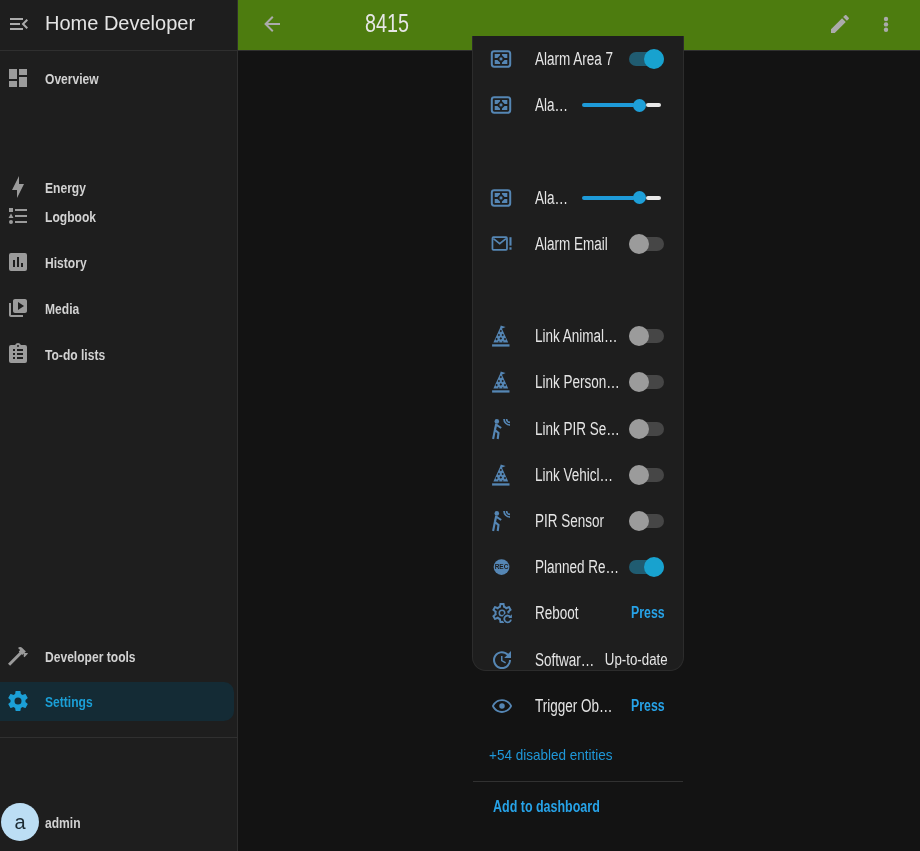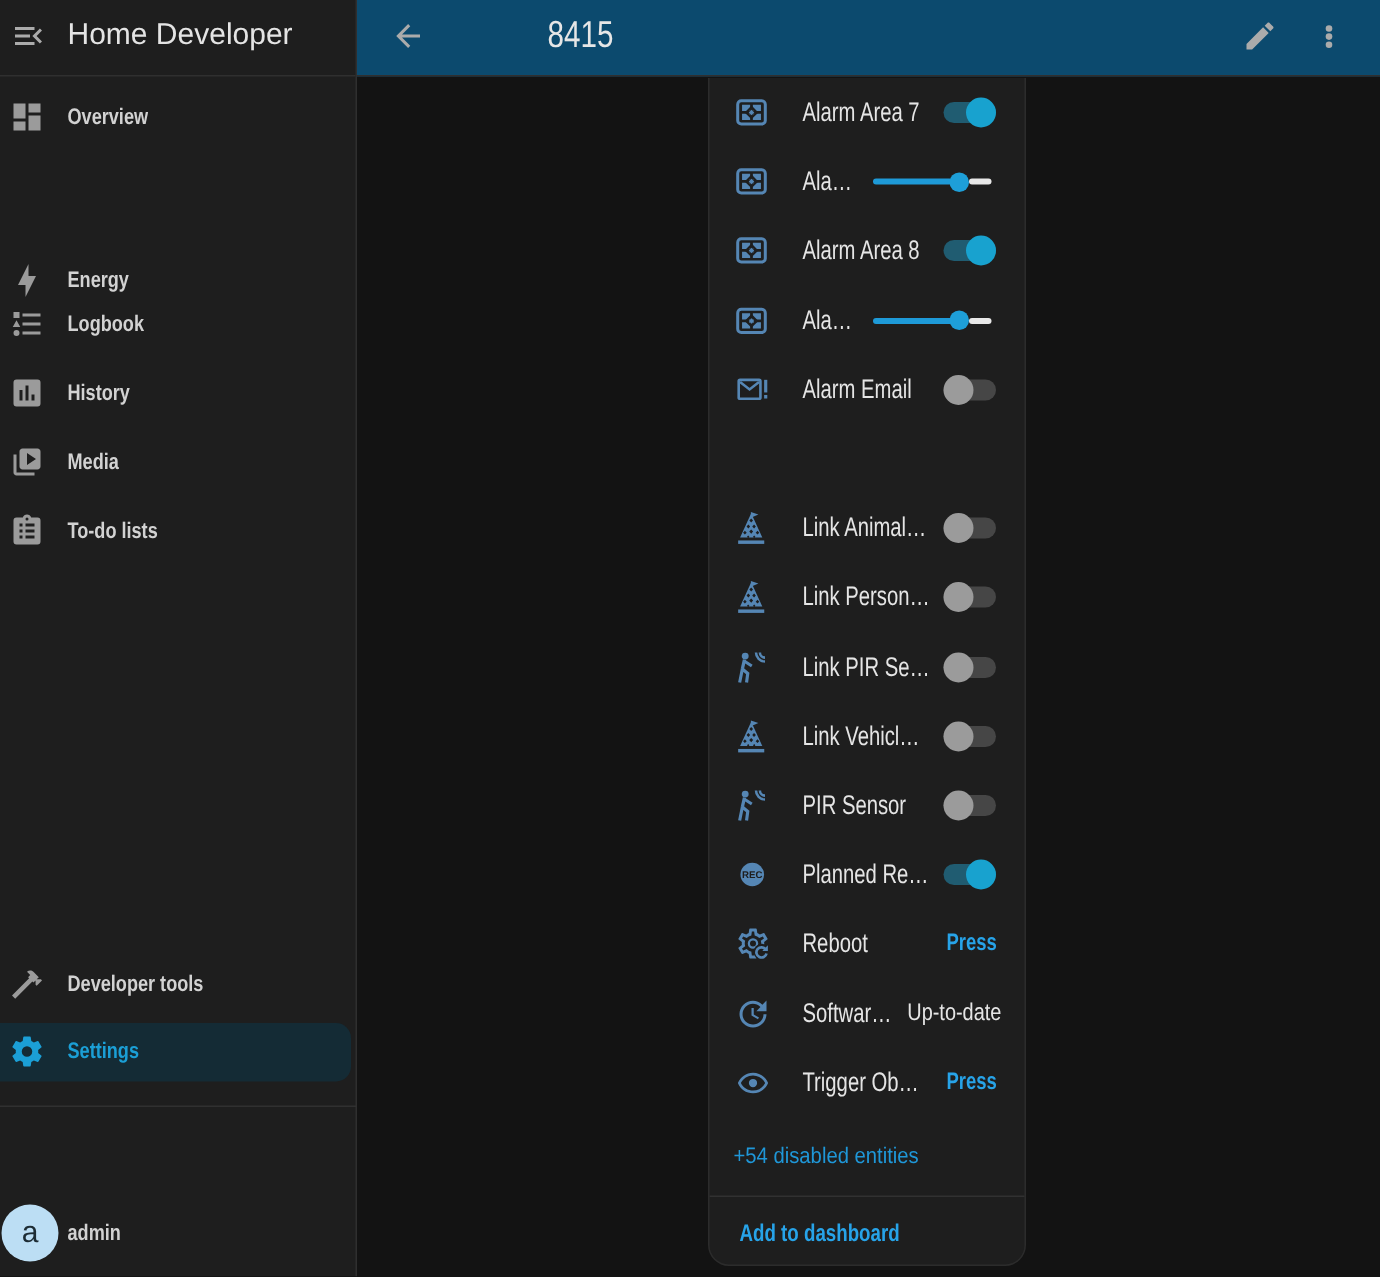--- a/index.html
+++ b/index.html
@@ -5,33 +5,33 @@
   * { margin:0; padding:0; box-sizing:border-box; }
   html,body { width:920px; height:851px; background:#131313; overflow:hidden;
     font-family:"Liberation Sans", sans-serif; }
   body { position:relative; }
   .sidebar { position:absolute; left:0; top:0; width:238px; height:851px;
     background:#1e1e1e; border-right:1px solid #2f2f2f; }
   .sb-head { position:absolute; left:0; top:0; width:237px; height:51px;
     border-bottom:1px solid #2f2f2f; }
   .sb-title { position:absolute; left:45px; top:12px; font-size:20px; color:#e4e4e4; }
   .header { position:absolute; left:238px; top:0; width:682px; height:51px;
-    background:#0c4a6e; border-bottom:1px solid #2f2f2f; }
+    background:#4d7c0f; border-bottom:1px solid #2f2f2f; }
   .htitle { position:absolute; left:127px; top:9px; font-size:25px; color:#e6e6e6;
     transform-origin:left center; transform:scaleX(0.79); }
   .icon { position:absolute; }
   .nav-item { position:absolute; left:0; width:237px; height:46px; }
   .nav-item .txt { position:absolute; left:45px; top:50%;
     transform-origin:left center; transform:translateY(-50%) scaleX(0.805);
     font-size:15px; font-weight:bold; color:#d2d2d2; white-space:nowrap; }
   .nav-item svg { position:absolute; left:6px; top:50%; transform:translateY(-50%); }
   .sel-bg { position:absolute; left:0; top:682px; width:234px; height:39px;
     background:#142b35; border-radius:0 10px 10px 0; }
   .divider { position:absolute; left:0; width:238px; height:0; border-top:1px solid #303030; }
-  .dialog { position:absolute; left:472px; top:52px; width:212px; height:792px;
+  .dialog { position:absolute; left:472px; top:36px; width:212px; height:635px;
     background:#1e1e1e; border:1px solid #2c2c2c; border-top:none;
     border-radius:0 0 14px 14px; }
   .row { position:absolute; left:0; width:210px; height:46px; }
   .row svg.ric { position:absolute; left:18px; top:50%; transform:translateY(-50%); }
   .row .lbl { position:absolute; left:62px; top:50%;
     transform-origin:left center; transform:translateY(-50%) scaleX(0.75);
     font-size:18px; color:#e5e5e5; white-space:nowrap; }
   .row .press { position:absolute; right:18px; top:50%;
     transform-origin:right center; transform:translateY(-50%) scaleX(0.77);
     font-size:16px; font-weight:bold; color:#27a3e8; }
@@ -179,29 +179,20 @@
     <svg class="ric" style="left:16px" width="24" height="24" viewBox="0 0 24 24">
         <use href="#i-area"></use>
       </svg>
     <div class="lbl">Ala…</div>
     <div class="slider">
         <div class="act"></div>
         <div class="rest"></div>
         <div class="th"></div>
       </div>
   </div>
-  <div class="row" style="top:92.4px">
-    <svg class="ric" style="left:16px" width="24" height="24" viewBox="0 0 24 24">
-        <use href="#i-area"></use>
-      </svg>
-    <div class="lbl">Alarm Area 8</div>
-    <div class="tog on">
-        <div class="th"></div>
-      </div>
-  </div>
   <div class="row" style="top:138.6px">
     <svg class="ric" style="left:16px" width="24" height="24" viewBox="0 0 24 24">
         <use href="#i-area"></use>
       </svg>
     <div class="lbl">Ala…</div>
     <div class="slider">
         <div class="act"></div>
         <div class="rest"></div>
         <div class="th"></div>
       </div>

